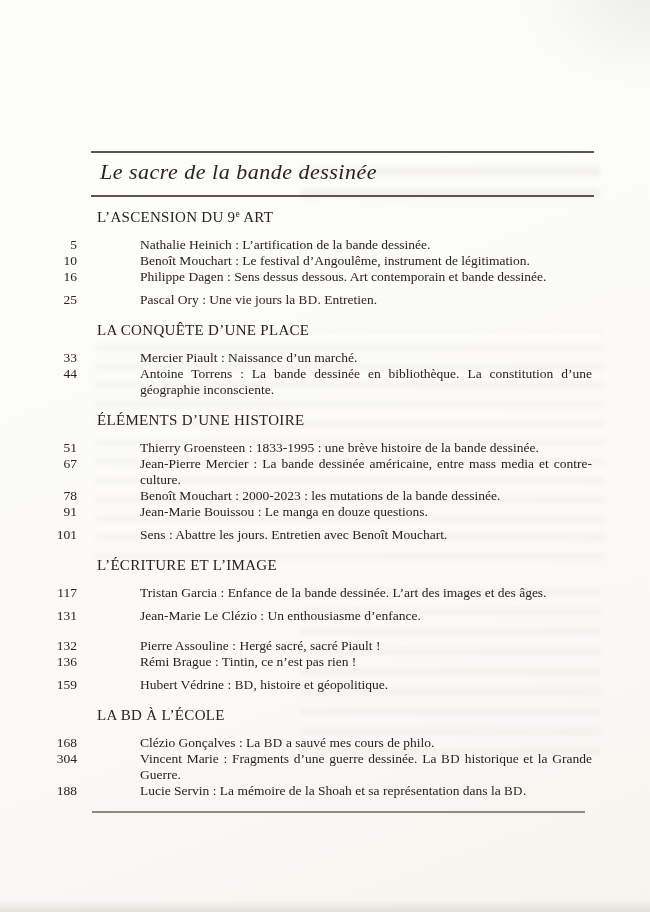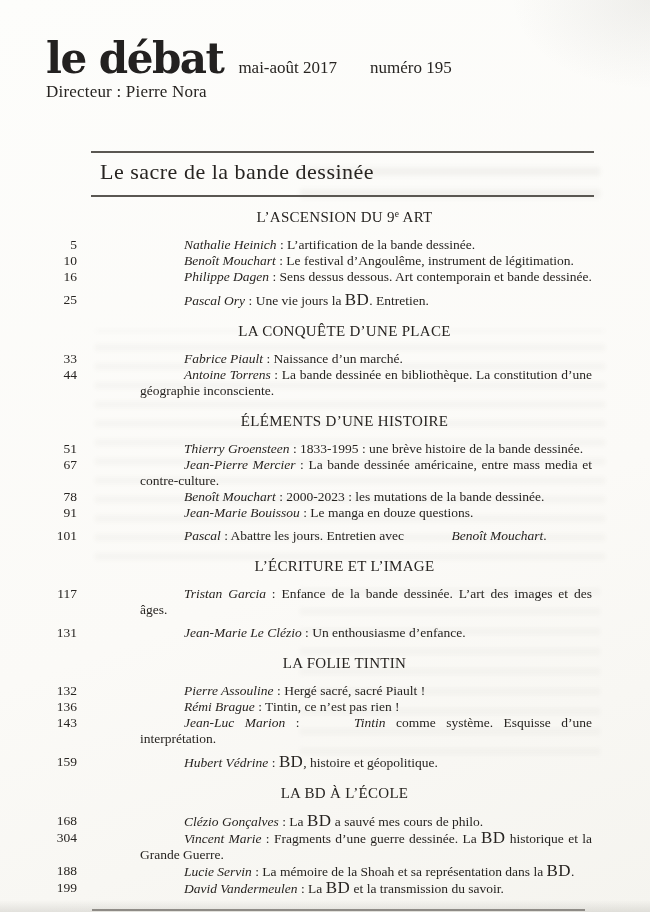--- a/index.html
+++ b/index.html
@@ -34,99 +34,88 @@
   .logo{font-family:"DejaVu Serif","Liberation Serif",serif;font-weight:bold;
     font-size:42px;line-height:1;letter-spacing:-1.5px;color:#232120;}
   .issue-date{margin-left:15px;font-size:17px;}
   .issue-number{margin-left:33px;font-size:17px;}
   .director{font-size:17px;margin-top:2px;letter-spacing:.2px;}
 
   .title-block{position:absolute;top:151px;left:91px;width:494px;
     border-top:2px solid var(--rule-dark,#5a5752);
     border-bottom:2px solid var(--rule-dark,#5a5752);
     padding:6px 0 10px 9px;}
-  .dossier-title{font-size:22px;line-height:26px;letter-spacing:.5px;}
+  .dossier-title{font-style:italic;font-size:22px;line-height:26px;letter-spacing:.5px;}
 
   .toc{position:absolute;top:206px;left:45px;width:547px;}
   .section{margin-top:14px;}
   .section:first-child{margin-top:0;}
   .heading{margin-left:52px;font-size:15px;line-height:16px;letter-spacing:.3px;
-    margin-bottom:12px;white-space:nowrap;text-align:center;}
+    margin-bottom:12px;white-space:nowrap;}
   .entry{position:relative;padding-left:95px;font-size:13.5px;line-height:16px;
     text-align:justify;}
   .entry.gap{margin-top:7px;}
   .pagenum{position:absolute;left:0;top:0;width:32px;text-align:right;
     font-size:13.5px;line-height:16px;}
   .s-n{}
-  .s-i{font-style:italic;margin-left:44px;}
-  .s-sc{font-size:17px;letter-spacing:.4px;}
+  .s-i{}
+  .s-sc{font-size:13px;letter-spacing:.4px;}
   .s-sup{font-size:9.5px;vertical-align:5px;}
   .bottom-rule{margin:12px 0 0 47px;width:493px;height:2px;
     background:var(--rule-light,#8e8b86);}
 </style>
 </head>
 <body>
 
 <div class="page">
 
   <div class="ghost g1"></div>
   <div class="ghost g2"></div>
   <div class="ghost g3"></div>
 
-  <div class="header layer">
-    <div class="logo-row">
-      <span class="logo">le débat</span>
-      <span class="issue-date">mai-août 2017</span>
-      <span class="issue-number">numéro 195</span>
-    </div>
-    <div class="director">Directeur : Pierre Nora</div>
-  </div>
 
   <div class="title-block layer">
     <div class="dossier-title">Le sacre de la bande dessinée</div>
   </div>
 
   <div class="toc layer">
       <div class="section">
         <div class="heading"><span class="s-n">L’ASCENSION DU 9</span><span class="s-sup">e</span><span class="s-n"> ART</span></div>
         <div class="entry"><div class="pagenum">5</div><span><span class="s-i">Nathalie Heinich</span><span class="s-n"> : L’artification de la bande dessinée.</span></span></div>
         <div class="entry"><div class="pagenum">10</div><span><span class="s-i">Benoît Mouchart</span><span class="s-n"> : Le festival d’Angoulême, instrument de légitimation.</span></span></div>
         <div class="entry"><div class="pagenum">16</div><span><span class="s-i">Philippe Dagen</span><span class="s-n"> : Sens dessus dessous. Art contemporain et bande dessinée.</span></span></div>
         <div class="entry gap"><div class="pagenum">25</div><span><span class="s-i">Pascal Ory</span><span class="s-n"> : Une vie jours la </span><span class="s-sc">BD</span><span class="s-n">. Entretien.</span></span></div>
       </div>
       <div class="section">
         <div class="heading"><span class="s-n">LA CONQUÊTE D’UNE PLACE</span></div>
-        <div class="entry"><div class="pagenum">33</div><span><span class="s-i">Fabrice Piault</span><span class="s-n"> : Naissance d’un marché.</span></span></div>
+        <div class="entry"><div class="pagenum">33</div><span><span class="s-i">Mercier Piault</span><span class="s-n"> : Naissance d’un marché.</span></span></div>
         <div class="entry"><div class="pagenum">44</div><span><span class="s-i">Antoine Torrens</span><span class="s-n"> : La bande dessinée en bibliothèque. La constitution d’une géographie inconsciente.</span></span></div>
       </div>
       <div class="section">
         <div class="heading"><span class="s-n">ÉLÉMENTS D’UNE HISTOIRE</span></div>
         <div class="entry"><div class="pagenum">51</div><span><span class="s-i">Thierry Groensteen</span><span class="s-n"> : 1833-1995 : une brève histoire de la bande dessinée.</span></span></div>
         <div class="entry"><div class="pagenum">67</div><span><span class="s-i">Jean-Pierre Mercier</span><span class="s-n"> : La bande dessinée américaine, entre mass media et contre-culture.</span></span></div>
         <div class="entry"><div class="pagenum">78</div><span><span class="s-i">Benoît Mouchart</span><span class="s-n"> : 2000-2023 : les mutations de la bande dessinée.</span></span></div>
         <div class="entry"><div class="pagenum">91</div><span><span class="s-i">Jean-Marie Bouissou</span><span class="s-n"> : Le manga en douze questions.</span></span></div>
-        <div class="entry gap"><div class="pagenum">101</div><span><span class="s-i">Pascal</span><span class="s-n"> : Abattre les jours. Entretien avec </span><span class="s-i">Benoît Mouchart</span><span class="s-n">.</span></span></div>
+        <div class="entry gap"><div class="pagenum">101</div><span><span class="s-i">Sens</span><span class="s-n"> : Abattre les jours. Entretien avec </span><span class="s-i">Benoît Mouchart</span><span class="s-n">.</span></span></div>
       </div>
       <div class="section">
         <div class="heading"><span class="s-n">L’ÉCRITURE ET L’IMAGE</span></div>
         <div class="entry"><div class="pagenum">117</div><span><span class="s-i">Tristan Garcia</span><span class="s-n"> : Enfance de la bande dessinée. L’art des images et des âges.</span></span></div>
         <div class="entry gap"><div class="pagenum">131</div><span><span class="s-i">Jean-Marie Le Clézio</span><span class="s-n"> : Un enthousiasme d’enfance.</span></span></div>
       </div>
       <div class="section">
-        <div class="heading"><span class="s-n">LA FOLIE TINTIN</span></div>
         <div class="entry"><div class="pagenum">132</div><span><span class="s-i">Pierre Assouline</span><span class="s-n"> : Hergé sacré, sacré Piault !</span></span></div>
         <div class="entry"><div class="pagenum">136</div><span><span class="s-i">Rémi Brague</span><span class="s-n"> : Tintin, ce n’est pas rien !</span></span></div>
-        <div class="entry"><div class="pagenum">143</div><span><span class="s-i">Jean-Luc Marion</span><span class="s-n"> : </span><span class="s-i">Tintin</span><span class="s-n"> comme système. Esquisse d’une interprétation.</span></span></div>
         <div class="entry gap"><div class="pagenum">159</div><span><span class="s-i">Hubert Védrine</span><span class="s-n"> : </span><span class="s-sc">BD</span><span class="s-n">, histoire et géopolitique.</span></span></div>
       </div>
       <div class="section">
         <div class="heading"><span class="s-n">LA BD À L’ÉCOLE</span></div>
         <div class="entry"><div class="pagenum">168</div><span><span class="s-i">Clézio Gonçalves</span><span class="s-n"> : La </span><span class="s-sc">BD</span><span class="s-n"> a sauvé mes cours de philo.</span></span></div>
         <div class="entry"><div class="pagenum">304</div><span><span class="s-i">Vincent Marie</span><span class="s-n"> : Fragments d’une guerre dessinée. La </span><span class="s-sc">BD</span><span class="s-n"> historique et la Grande Guerre.</span></span></div>
         <div class="entry"><div class="pagenum">188</div><span><span class="s-i">Lucie Servin</span><span class="s-n"> : La mémoire de la Shoah et sa représentation dans la </span><span class="s-sc">BD</span><span class="s-n">.</span></span></div>
-        <div class="entry"><div class="pagenum">199</div><span><span class="s-i">David Vandermeulen</span><span class="s-n"> : La </span><span class="s-sc">BD</span><span class="s-n"> et la transmission du savoir.</span></span></div>
       </div>
       <div class="bottom-rule"></div>
     </div>
 
   <div class="edge-topright"></div>
   <div class="edge-bottom"></div>
 </div>
 
 </body></html>

